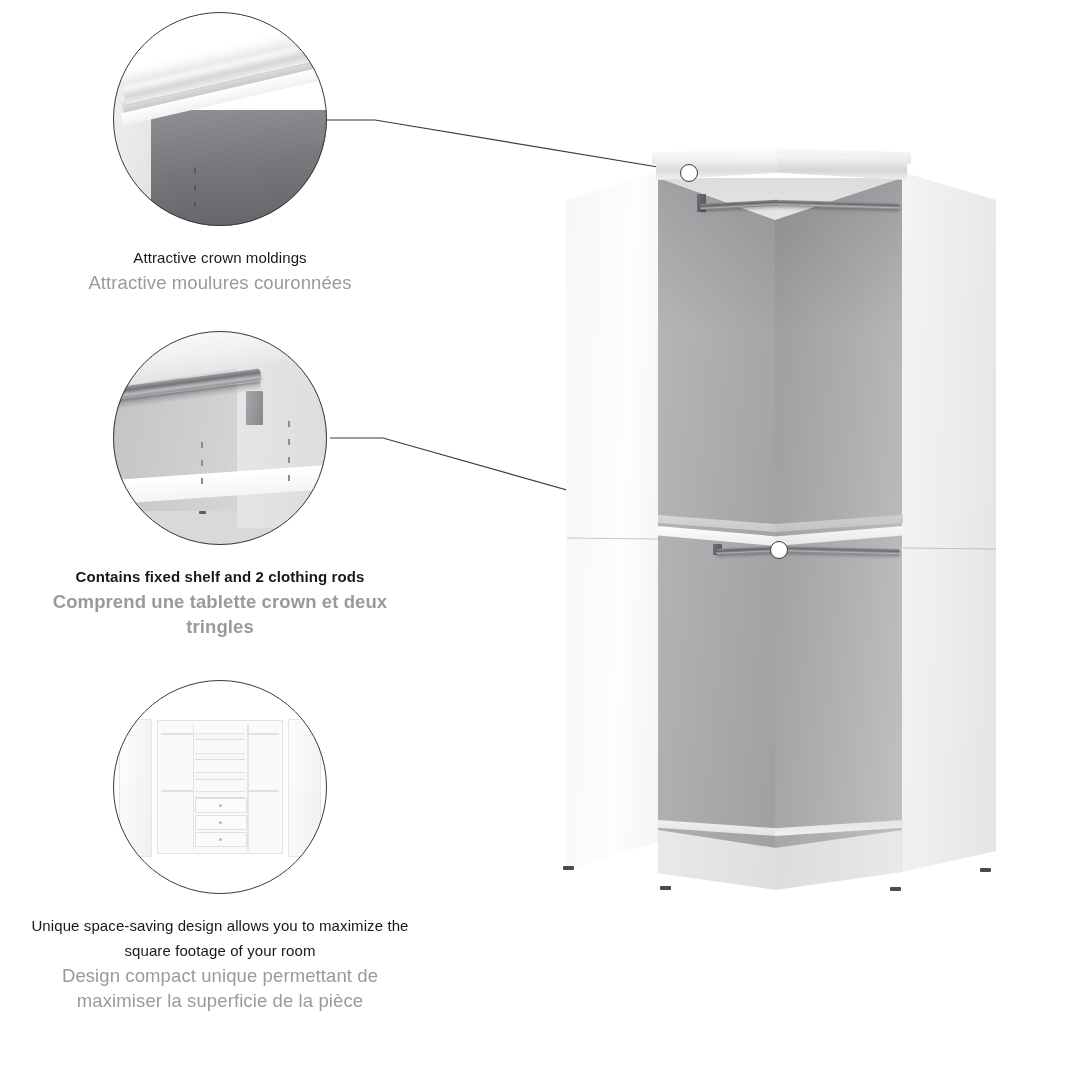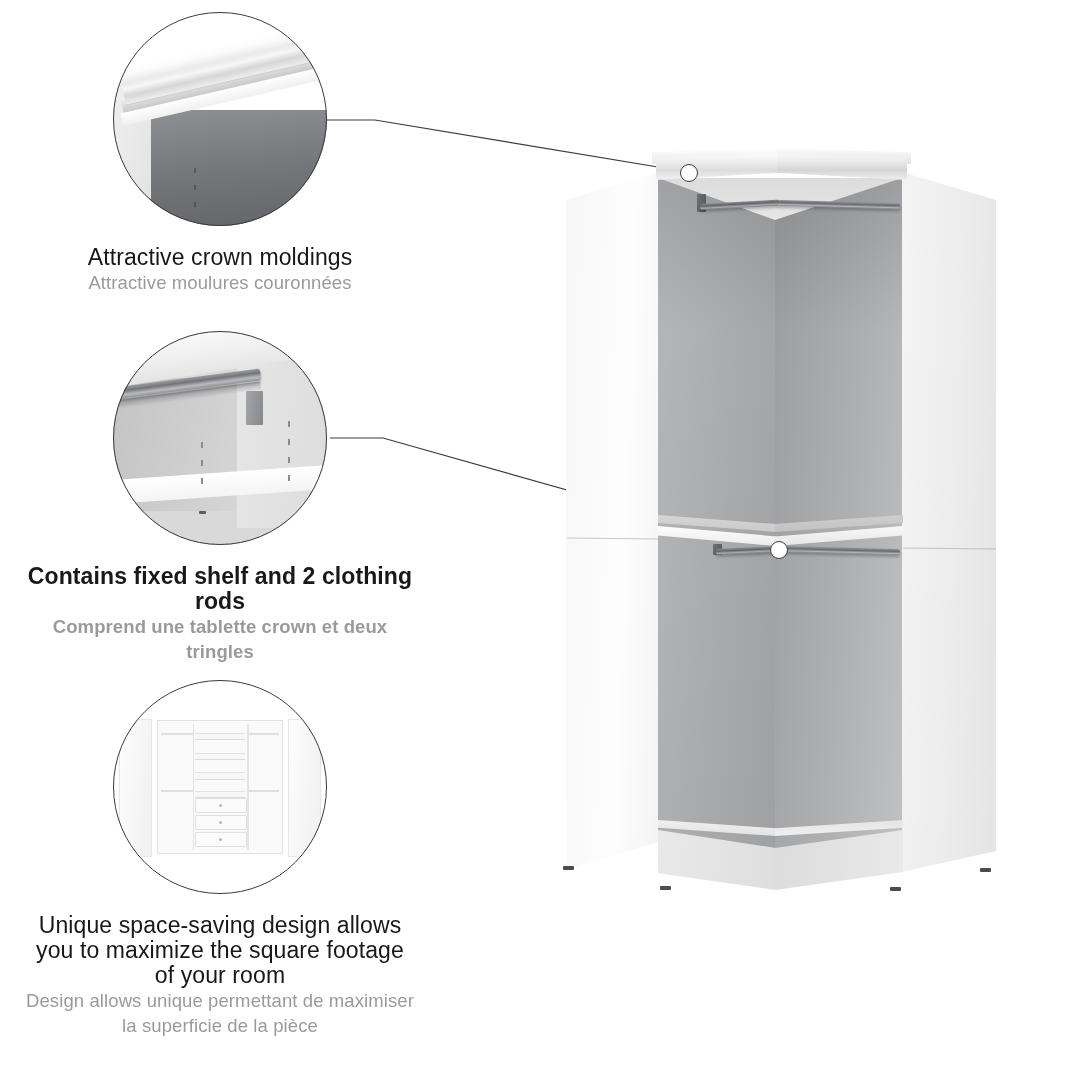--- a/index.html
+++ b/index.html
@@ -41,21 +41,21 @@
     background: #ffffff;
   }
   .circle-ring {
     position: absolute;
     inset: 0;
     border-radius: 50%;
     border: 1.1px solid #3b3b3b;
     pointer-events: none;
   }
   .cap-en {
-    font-size: 23px;
+    font-size: 15px;
     line-height: 25px;
     color: #18181a;
     letter-spacing: .1px;
     margin-top: 19px;
     padding: 0 26px;
   }
   .cap-fr {
     font-size: 18.5px;
     line-height: 25px;
     color: #9a9a9e;
@@ -426,21 +426,21 @@
             <div class="c3-rodline" style="left:3%; width:25%; top:52%;"></div>
             <div class="c3-rodline" style="right:3%; width:25%; top:52%;"></div>
             <div class="c3-rodline" style="left:3%; width:25%; top:9%;"></div>
             <div class="c3-rodline" style="right:3%; width:25%; top:9%;"></div>
           </div>
         </div>
       </div>
       <div class="circle-ring"></div>
     </div>
     <div class="cap-en">Unique space-saving design allows you to maximize the square footage of your room</div>
-    <div class="cap-fr">Design allows unique permettant de maximiser la superficie de la pièce</div>
+    <div class="cap-fr">Design compact unique permettant de maximiser la superficie de la pièce</div>
   </div>
 
   <div id="product">
 
     <div class="w-side-left"></div>
     <div class="w-side-right"></div>
 
     <div class="w-back-left"></div>
     <div class="w-back-right"></div>
     <div class="w-inner-shade"></div>

